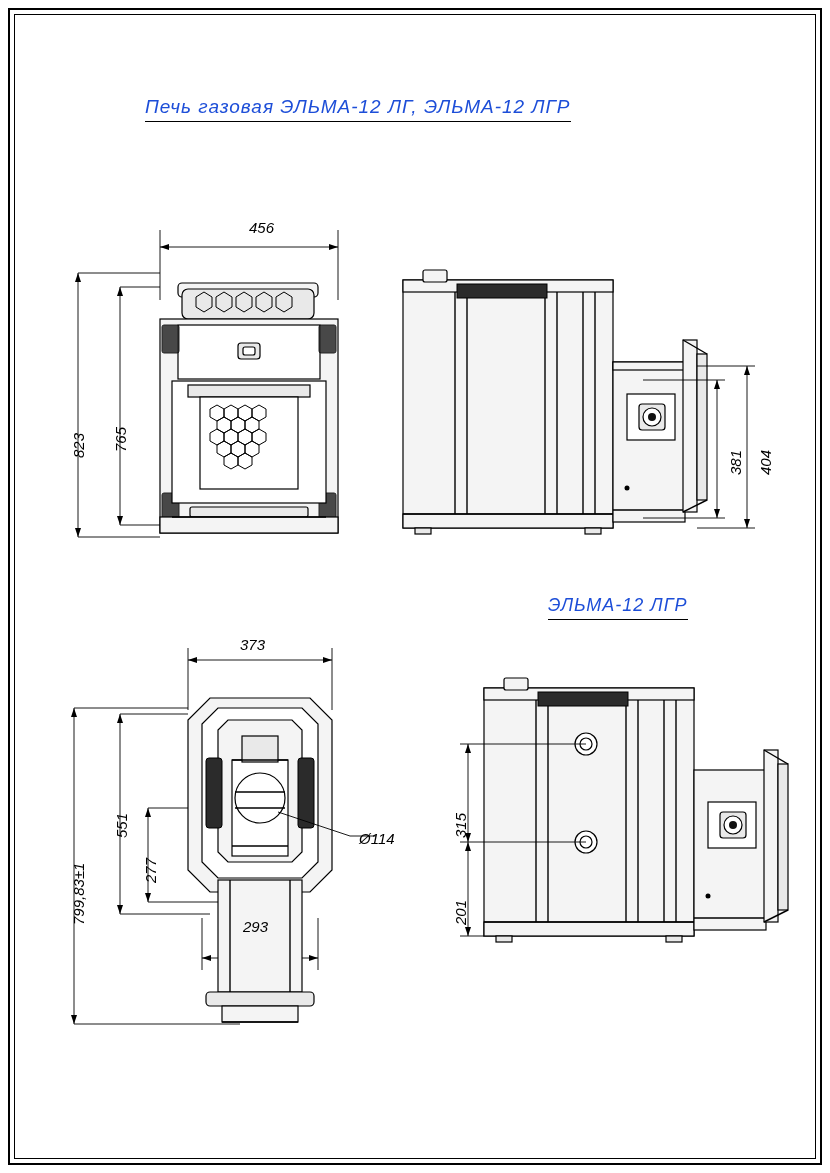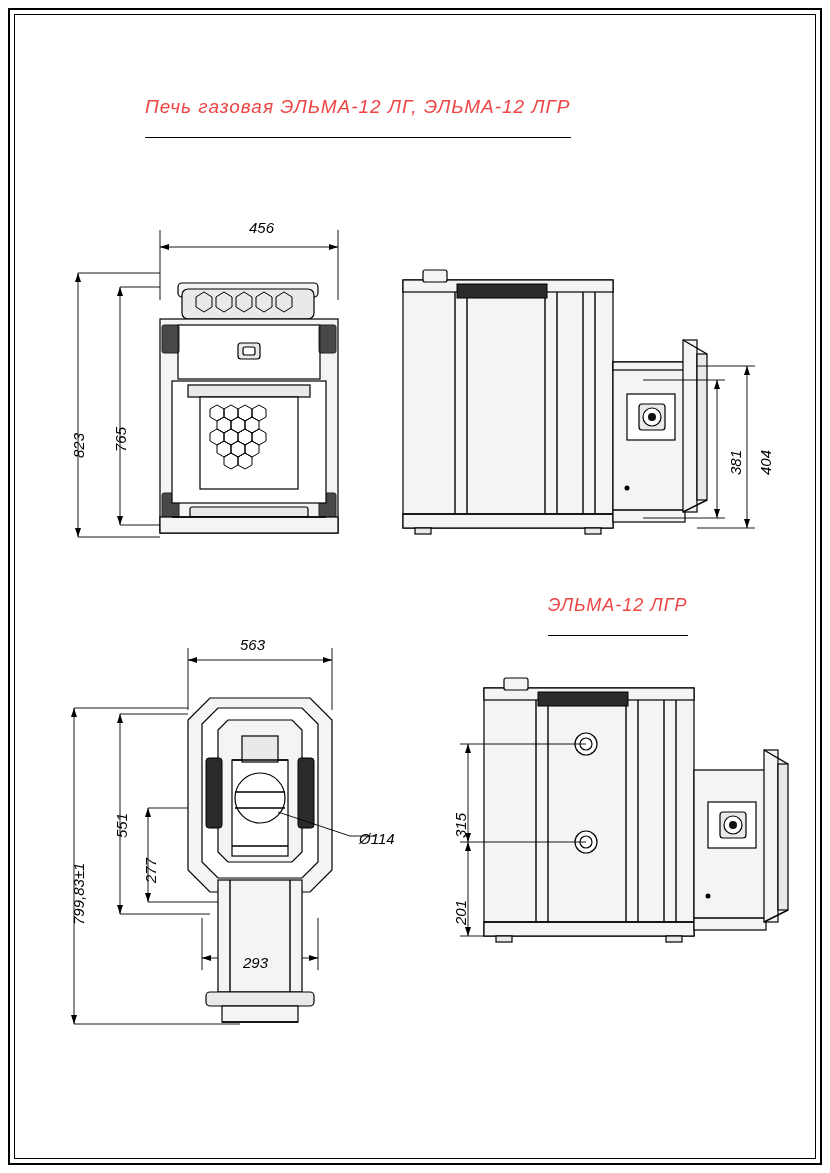--- a/index.html
+++ b/index.html
@@ -35,24 +35,24 @@
     height: 1145px;
     border: 1px solid #000;
     box-sizing: border-box;
   }
   
   .title {
     position: absolute;
     font-family: "Liberation Sans", sans-serif;
     font-size: 19px;
     letter-spacing: 1px;
-    color: #ef4444;
+    color: #1d4ed8;
     white-space: nowrap;
     border-bottom: 1.5px solid #000;
-    padding-bottom: 19px;
+    padding-bottom: 3px;
     font-style: italic;
   }
   #title-main {
     left: 145px;
     top: 96px;
   }
   #title-lgr {
     left: 548px;
     top: 595px;
     font-size: 18px;
@@ -307,22 +307,22 @@
       <g>
         <rect class="filllight" x="158" y="240" width="84" height="112"></rect>
         <line class="ln med" x1="170" y1="240" x2="170" y2="352"></line>
         <line class="ln med" x1="230" y1="240" x2="230" y2="352"></line>
         <rect class="fillgrey" x="146" y="352" width="108" height="14" rx="4"></rect>
         <rect class="filllight" x="162" y="366" width="76" height="16"></rect>
         <line class="ln med" x1="162" y1="382" x2="238" y2="382"></line>
       </g>
     </svg>
   </div>
-  <div class="dimtext" style="left:240px; top:636px;">563</div>
-  <div class="dimtext" style="left:243px; top:954px;text-align:center;">293</div>
+  <div class="dimtext" style="left:240px; top:636px;">373</div>
+  <div class="dimtext" style="left:243px; top:918px;text-align:center;">293</div>
   <div class="dimtext vert" style="left:70px; top:925px;">799,83±1</div>
   <div class="dimtext vert" style="left:113px; top:838px;">551</div>
   <div class="dimtext vert" style="left:142px; top:883px;">277</div>
   <div class="dimtext" style="left:359px; top:830px;text-align:right;">Ø114</div>
 
   <div class="view" id="lgr-view" style="left:440px; top:660px;">
     <svg width="380" height="300" viewBox="0 0 380 300">
       <g>
         <rect class="filllight" x="44" y="28" width="210" height="248"></rect>
         <rect class="filllight" x="44" y="28" width="210" height="12"></rect>

